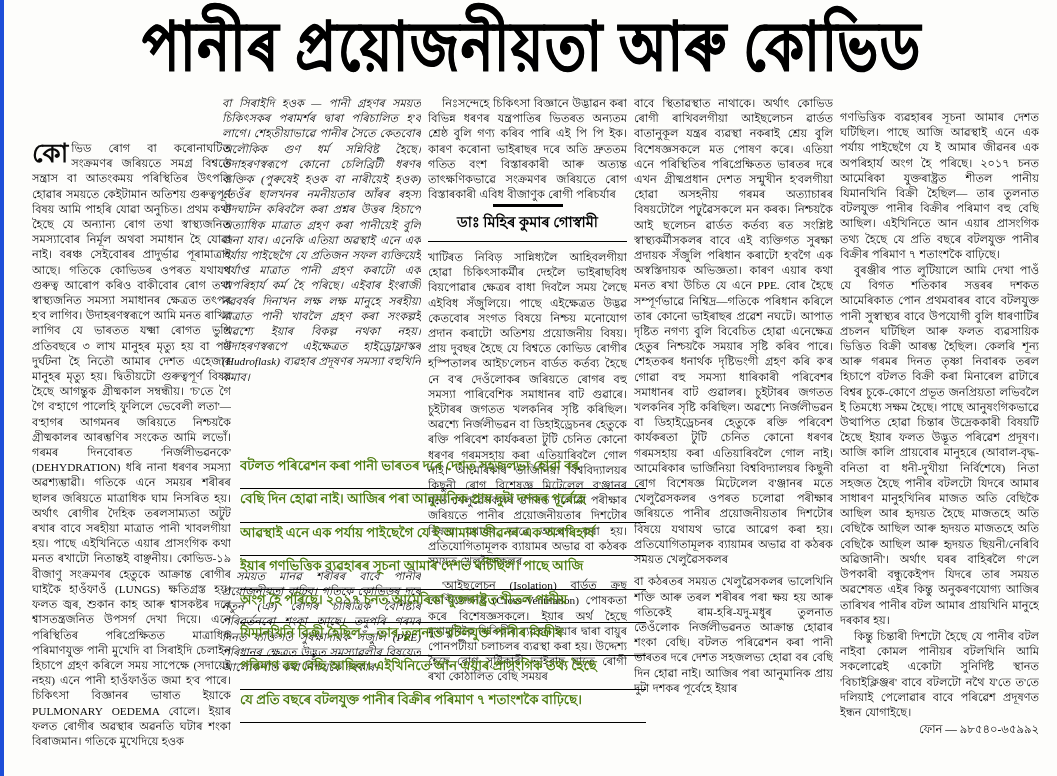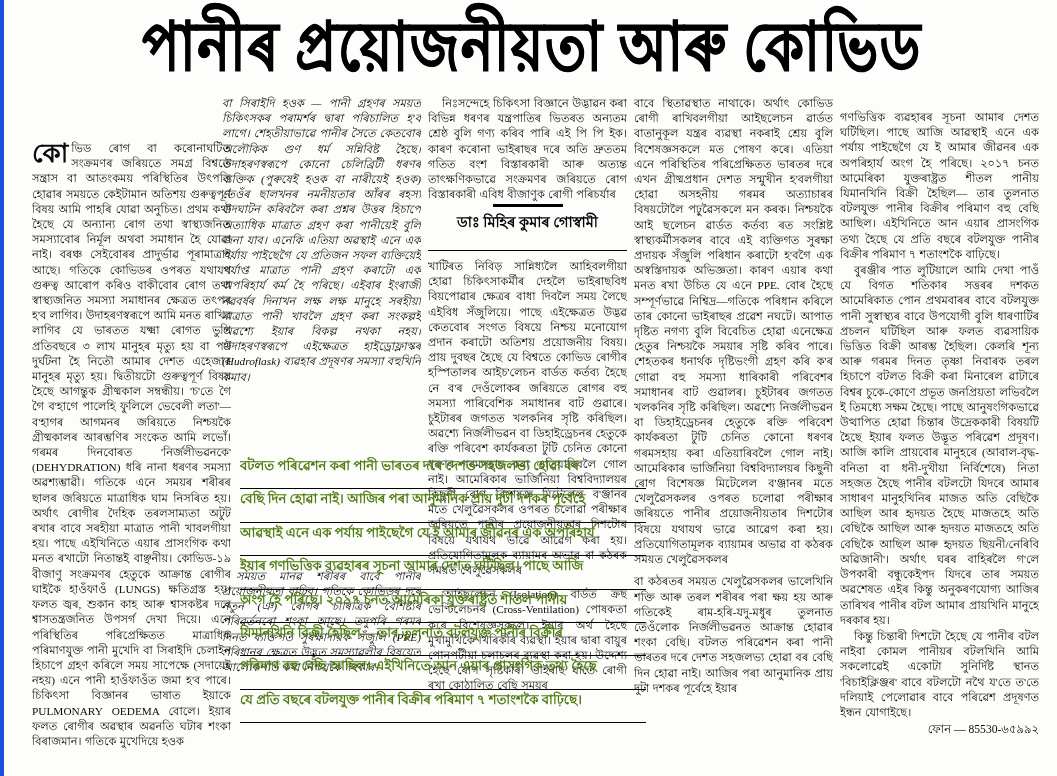--- a/index.html
+++ b/index.html
@@ -85,21 +85,21 @@
 
   
   #byline {
     margin: 0 0 8px 0;
     text-align: center;
     font-size: 14.5px;
     font-weight: 700;
     line-height: 19px;
     color: #000;
     border-bottom: 1.6px solid #000;
-    padding-bottom: 18px;
+    padding-bottom: 9px;
     display: block;
   }
   #byline-rule-top {
     width: 70px;
     height: 2.5px;
     background: #000;
     margin: 2px auto 6px auto;
   }
 
   
@@ -167,21 +167,21 @@
     <div class="col" id="col4">
       <p class="para">বাবে স্থিতাৱস্থাত নাথাকে। অৰ্থাৎ কোভিড ৰোগী ৰাখিবলগীয়া আইছলেচন ৱাৰ্ডত বাতানুকূল যন্ত্ৰৰ ব্যৱস্থা নকৰাই শ্ৰেয় বুলি বিশেষজ্ঞসকলে মত পোষণ কৰে। এতিয়া এনে পৰিস্থিতিৰ পৰিপ্ৰেক্ষিতত ভাৰতৰ দৰে এখন গ্ৰীষ্মপ্ৰধান দেশত সন্মুখীন হ'বলগীয়া হোৱা অসহনীয় গৰমৰ অত্যাচাৰৰ বিষয়টোলৈ পঢ়ুৱৈসকলে মন কৰক। নিশ্চয়কৈ আই ছলেচন ৱাৰ্ডত কৰ্তব্য ৰত সংশ্লিষ্ট স্বাস্থ্যকৰ্মীসকলৰ বাবে এই ব্যক্তিগত সুৰক্ষা প্ৰদায়ক সঁজুলি পৰিধান কৰাটো হ'বগৈ এক অস্বস্তিদায়ক অভিজ্ঞতা। কাৰণ এয়াৰ কথা মনত ৰখা উচিত যে এনে PPE. বোৰ হৈছে সম্পূৰ্ণভাৱে নিশ্বিদ্ৰ—গতিকে পৰিধান কৰিলে তাৰ কোনো ভাইৰাছৰ প্ৰৱেশ নঘটে। আপাত দৃষ্টিত নগণ্য বুলি বিবেচিত হোৱা এনেক্ষেত্ৰ হেতুৰ নিশ্চয়কৈ সময়াৰ সৃষ্টি কৰিব পাৰে। শেহতকৰ ধনাৰ্থক দৃষ্টিভংগী গ্ৰহণ কৰি ক'ৰ গোৱা বহু সমস্যা ধাৰিকাৰী পৰিবেশৰ সমাধানৰ বাট গুৱালৰ। চুইটাৰৰ জগতত খলকনিৰ সৃষ্টি কৰিছিল। অৱশ্যে নিৰ্জলীভৱন বা ডিহাইড্ৰেচনৰ হেতুকে ৰক্তি পৰিবেশ কাৰ্যকৰতা টুটি চেনিত কোনো ধৰণৰ গৰমসহায় কৰা এতিয়াৰিবলৈ গোল নাই। আমেৰিকাৰ ভাৰ্জিনিয়া বিশ্ববিদ্যালয়ৰ কিছুনী ৰোগ বিশেষজ্ঞ মিটেলেল ব'ঞ্জানৰ মতে খেলুৱৈসকলৰ ওপৰত চলোৱা পৰীক্ষাৰ জৰিয়তে পানীৰ প্ৰয়োজনীয়তাৰ দিশটোৰ বিষয়ে যথাযথ ভাৱে আৱেগ কৰা হয়। প্ৰতিযোগিতামূলক ব্যায়ামৰ অভাৱ বা কঠৰক সময়ত খেলুৱৈসকলৰ</p>
       <div style="height:6px"></div>
       <p class="para">বা কঠৰতৰ সময়ত খেলুৱৈসকলৰ ভালেখিনি শক্তি আৰু তৰল শৰীৰৰ পৰা ক্ষয় হয় আৰু গতিকেই ৰাম-হৰি-যদু-মধুৰ তুলনাত তেওঁলোক নিৰ্জলীভৱনত আক্ৰান্ত হোৱাৰ শংকা বেছি। বটলত পৰিৱেশন কৰা পানী ভাৰতৰ দৰে দেশত সহজলভ্য হোৱা বৰ বেছি দিন হোৱা নাই। আজিৰ পৰা আনুমানিক প্ৰায় দুটা দশকৰ পূৰ্বেহে ইয়াৰ</p>
     </div>
 
     <div class="col" id="col5">
       <p class="para">গণভিত্তিক ব্যৱহাৰৰ সূচনা আমাৰ দেশত ঘটিছিল। পাছে আজি আৱস্থাই এনে এক পৰ্যায় পাইছেগৈ যে ই আমাৰ জীৱনৰ এক অপৰিহাৰ্য অংগ হৈ পৰিছে। ২০১৭ চনত আমেৰিকা যুক্তৰাষ্ট্ৰত শীতল পানীয় যিমানখিনি বিক্ৰী হৈছিল— তাৰ তুলনাত বটলযুক্ত পানীৰ বিক্ৰীৰ পৰিমাণ বহু বেছি আছিল। এইখিনিতে আন এয়াৰ প্ৰাসংগিক তথ্য হৈছে যে প্ৰতি বছৰে বটলযুক্ত পানীৰ বিক্ৰীৰ পৰিমাণ ৭ শতাংশকৈ বাঢ়িছে।</p>
       <p class="para indent">বুৰঞ্জীৰ পাত লুটিয়ালে আমি দেখা পাওঁ যে বিগত শতিকাৰ সত্তৰৰ দশকত আমেৰিকাত পোন প্ৰথমবাৰৰ বাবে বটলযুক্ত পানী সুস্বাস্থ্যৰ বাবে উপযোগী বুলি ধাৰণাটিৰ প্ৰচলন ঘটিছিল আৰু ফলত ব্যৱসায়িক ভিত্তিত বিক্ৰী আৰম্ভ হৈছিল। কেলৰি শূন্য আৰু গৰমৰ দিনত তৃষ্ণা নিবাৰক তৰল হিচাপে বটলত বিক্ৰী কৰা মিনাৰেল ৱাটাৰে বিশ্বৰ চুকে-কোণে প্ৰভূত জনপ্ৰিয়তা লভিবলৈ ই তিমধ্যে সক্ষম হৈছে। পাছে আনুষংগিকভাৱে উত্থাপিত হোৱা চিন্তাৰ উদ্ৰেককাৰী বিষয়টি হৈছে ইয়াৰ ফলত উদ্ভূত পৰিৱেশ প্ৰদূষণ। আজি কালি প্ৰায়বোৰ মানুহৰে (আবাল-বৃদ্ধ-বনিতা বা ধনী-দুখীয়া নিৰ্বিশেষে) নিতা সহজত হৈছে পানীৰ বটলটো যিদৰে আমাৰ সাধাৰণ মানুহখিনিৰ মাজত অতি বেছিকৈ আছিল আৰ হৃদয়ত হৈছে মাজতহে অতি বেছিকৈ আছিল আৰু হৃদয়ত মাজতহে অতি বেছিকৈ আছিল আৰু হৃদয়ত ছিয়নী/নেৰিবি অৱিজানী'। অৰ্থাৎ ঘৰৰ বাহিৰলৈ গ'লে উপকাৰী বন্ধুকেইপদ যিদৰে তাৰ সময়ত অৱশেষত এইৰ কিন্তু অনুকৰণযোগ্য আজিৰ তাৰিখৰ পানীৰ বটল আমাৰ প্ৰায়খিনি মানুহে দৰকাৰ হয়।</p>
       <p class="para indent">কিন্তু চিন্তাৰী দিশটো হৈছে যে পানীৰ বটল নাইবা কোমল পানীয়ৰ বটলখিনি আমি সকলোৱেই একোটা সুনিৰ্দিষ্ট স্থানত 'বিচাইক্লিঞ্জৰ' বাবে বটলটো নথৈ য'তে ত'তে দলিয়াই পেলোৱাৰ বাবে পৰিৱেশ প্ৰদূষণত ইন্ধন যোগাইছে।</p>
-      <div class="footer-phone">ফোন — 85530-৬৫৯৯২</div>
+      <div class="footer-phone">ফোন — ৯৮৫৪০-৬৫৯৯২</div>
     </div>
 
     <div id="pullquote">
       <div class="pq-line">বটলত পৰিৱেশন কৰা পানী ভাৰতৰ দৰে দেশত সহজলভ্য হোৱা বৰ</div>
       <div class="pq-line">বেছি দিন হোৱা নাই। আজিৰ পৰা আনুমানিক প্ৰায় দুটা দশকৰ পূৰ্বেহে</div>
       <div class="pq-line">আৱস্থাই এনে এক পৰ্যায় পাইছেগৈ যে ই আমাৰ জীৱনৰ এক অপৰিহাৰ্য</div>
       <div class="pq-line">ইয়াৰ গণভিত্তিক ব্যৱহাৰৰ সূচনা আমাৰ দেশত ঘটিছিল। পাছে আজি</div>
       <div class="pq-line c">অংগ হৈ পৰিছে। ২০১৭ চনত আমেৰিকা যুক্তৰাষ্ট্ৰত শীতল পানীয়</div>
       <div class="pq-line c">যিমানখিনি বিক্ৰী হৈছিল— তাৰ তুলনাত বটলযুক্ত পানীৰ বিক্ৰীৰ</div>
       <div class="pq-line">পৰিমাণ বহু বেছি আছিল। এইখিনিতে আন এয়াৰ প্ৰাসংগিক তথ্য হৈছে</div>

